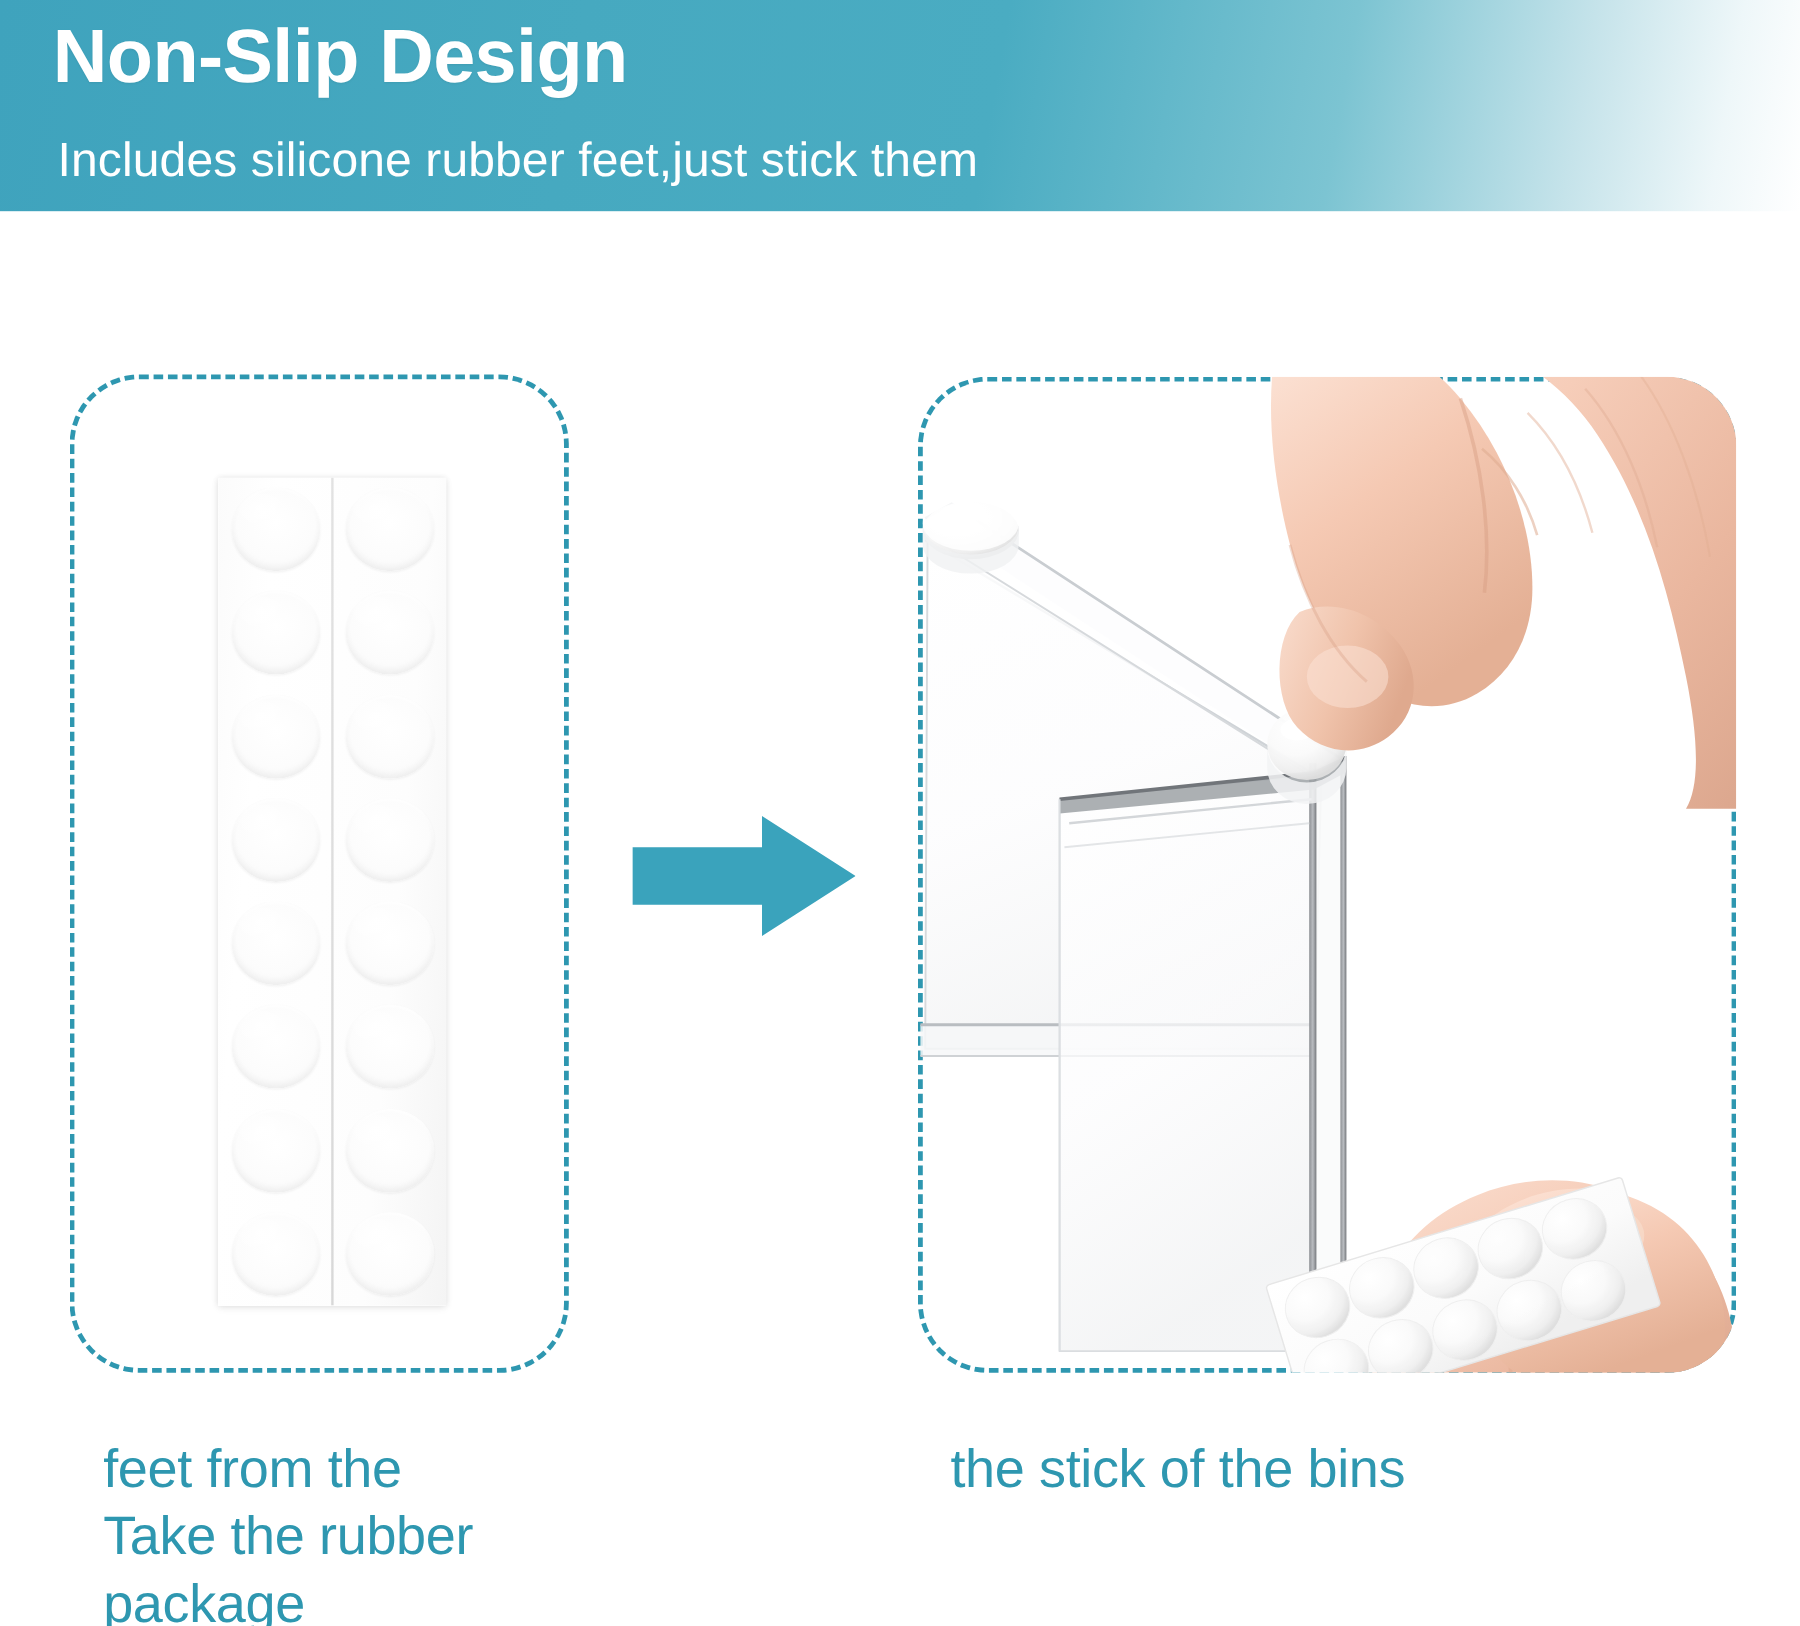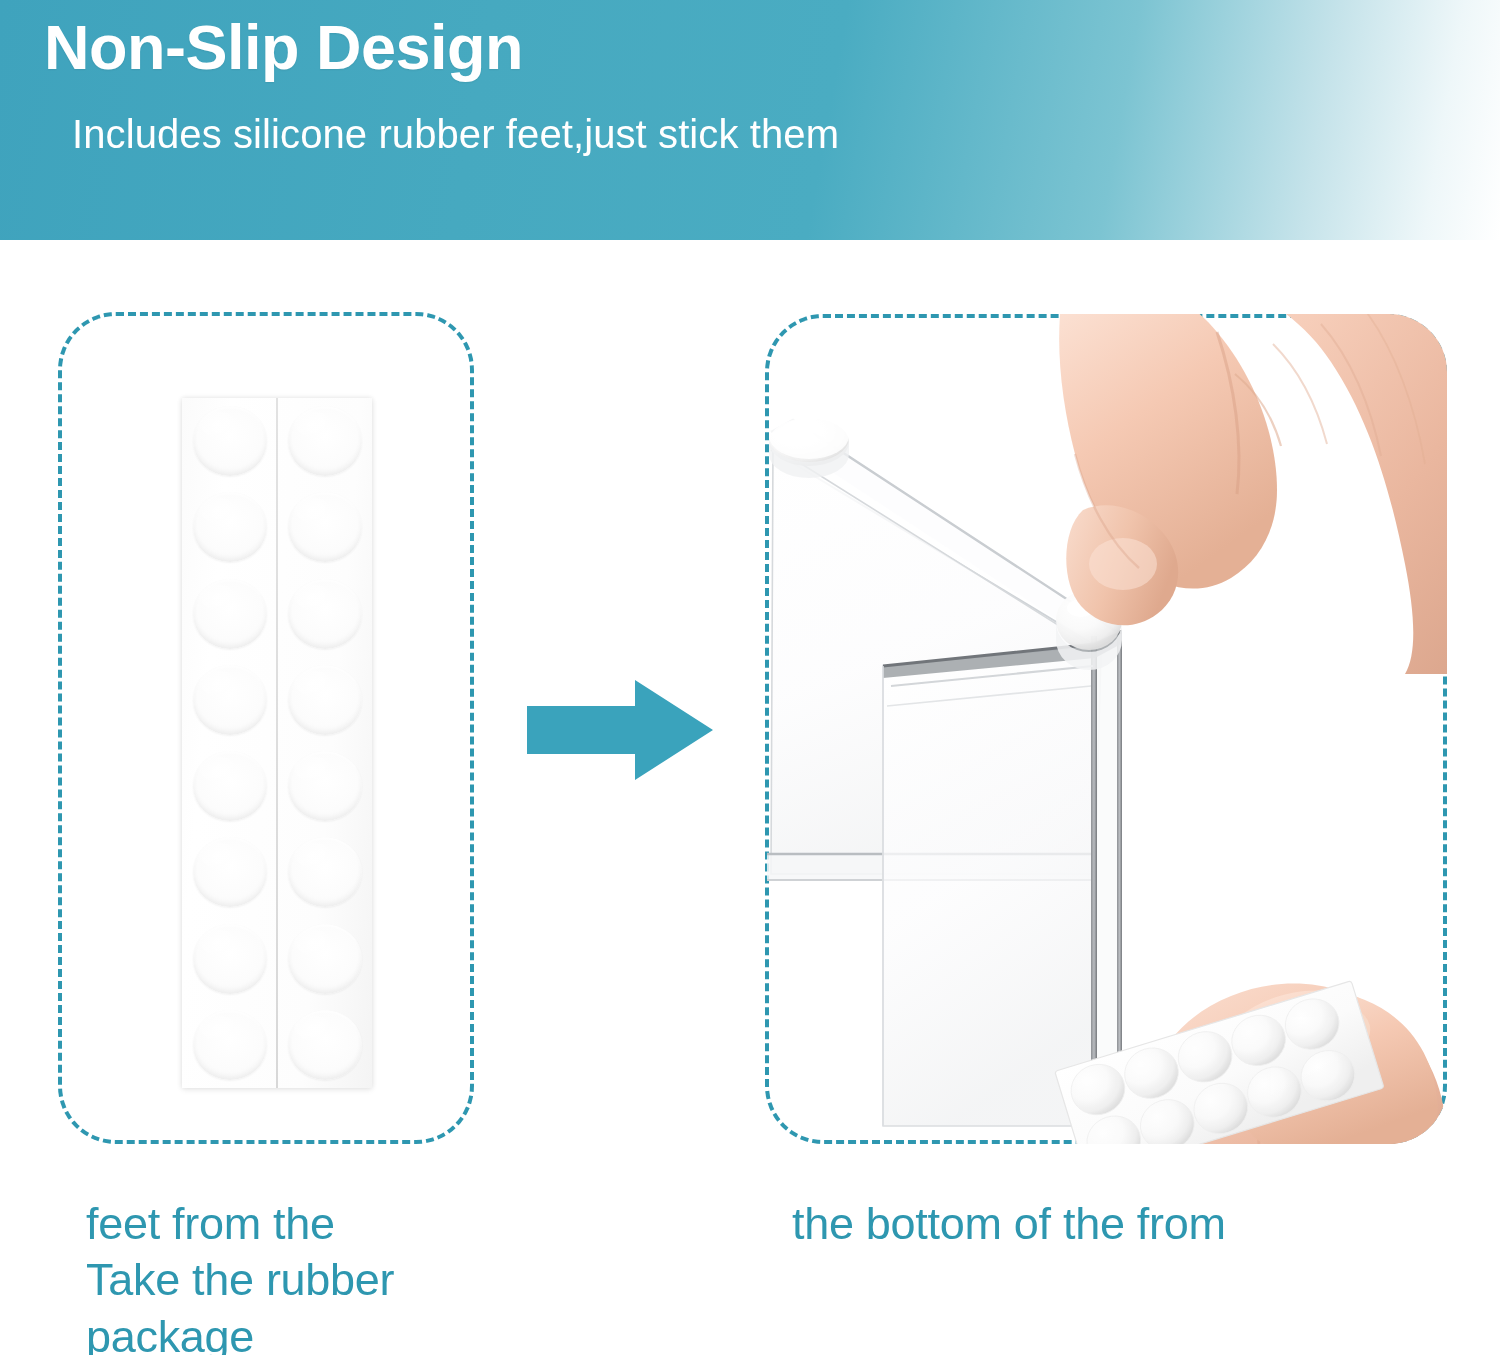--- a/index.html
+++ b/index.html
@@ -11,21 +11,21 @@
     font-family: "Liberation Sans", sans-serif;
     overflow: hidden;
     position: relative;
   }
 
   
   .header {
     position: absolute;
     left: 0; top: 0;
     width: 1500px;
-    height: 240px;
+    height: 176px;
     background: linear-gradient(100deg,
         #3fa3bd 0%,
         #46a9c0 32%,
         #4aacc2 55%,
         #7cc4d2 74%,
         #c5e3ea 87%,
         #eef7f9 95%,
         #ffffff 100%);
   }
   .header-title {
@@ -43,21 +43,20 @@
   .header-sub {
     position: absolute;
     left: 48px;
     top: 106px;
     font-size: 40px;
     font-weight: 400;
     color: #ffffff;
     line-height: 1.42;
     letter-spacing: 0.1px;
     white-space: nowrap;
-    margin-left: 24px;
   }
   .header-sub span { display: block; }
 
   
   .panel {
     position: absolute;
     border: 4px dashed #2e97b0;
     border-radius: 58px;
     background: transparent;
   }
@@ -351,14 +350,14 @@
   </svg>
 </div>
 
 <div class="caption caption-left">
   <span>feet from the</span>
   <span>Take the rubber</span>
   <span>package</span>
 </div>
 
 <div class="caption caption-right">
-  <span>the bottom of the from</span>
+  <span>the stick of the bins</span>
 </div>
 
 </body></html>

